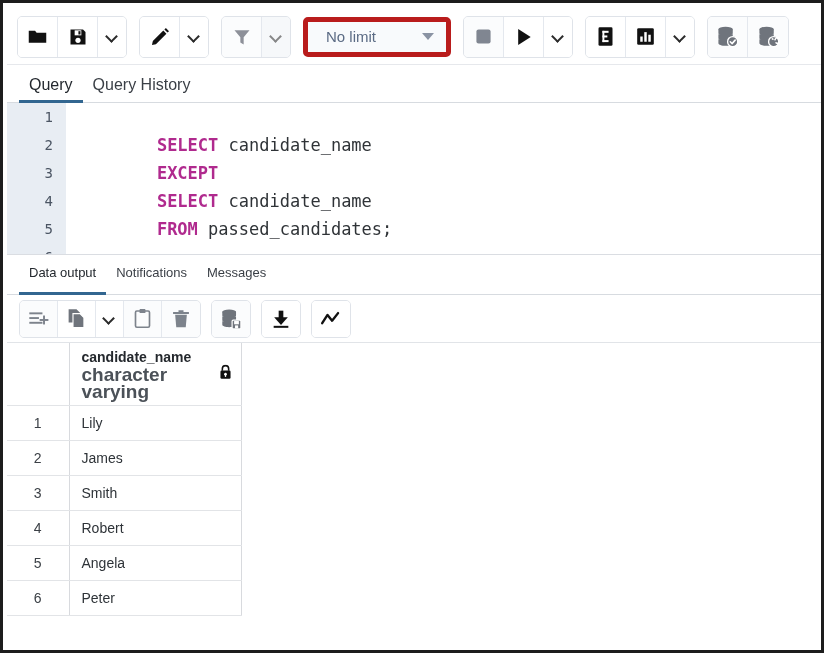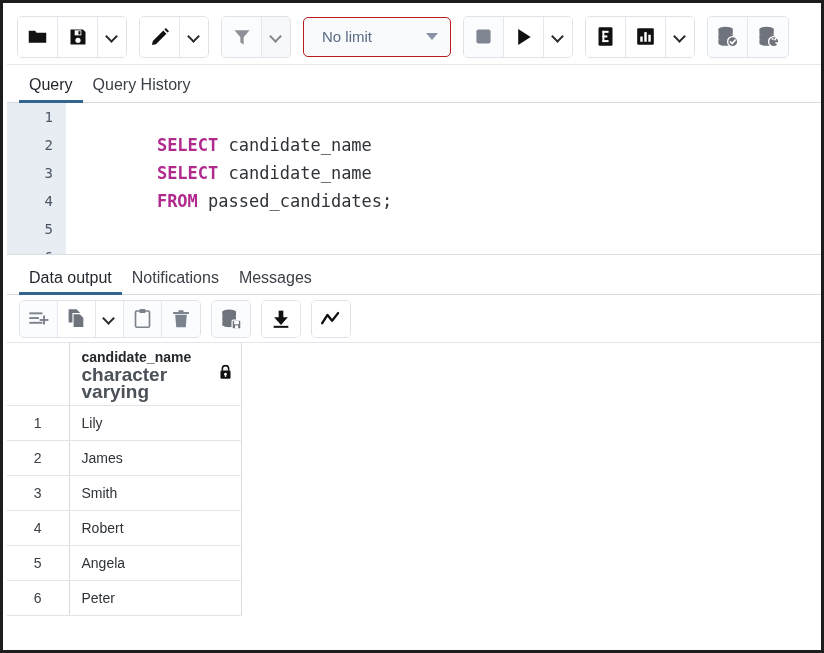--- a/index.html
+++ b/index.html
@@ -81,21 +81,21 @@
     left: 0; top: 1px;
     width: 7px; height: 7px;
     border-right: 2px solid #2b2b2b;
     border-bottom: 2px solid #2b2b2b;
     transform: rotate(45deg);
   }
 
   .limit-select {
     height: 40px;
     min-width: 148px;
-    border: 1px solid #b91c1c;
+    border: 5px solid #b91c1c;
     border-radius: 5px;
     background: #f8fafc;
     display: flex;
     align-items: center;
     justify-content: space-between;
     padding: 0 12px 0 18px;
     box-sizing: border-box;
     color: #5b6b84;
     font-size: 15px;
     cursor: pointer;
@@ -179,21 +179,21 @@
   .outtabs {
     position: relative;
     height: 40px;
     background: #ffffff;
     display: flex;
     align-items: flex-end;
     padding-left: 12px;
     box-sizing: border-box;
     border-bottom: 1px solid #d7dbe0;
   }
-  .outtabs .tab { font-size: 16px; padding-bottom: 7px; }
+  .outtabs .tab { font-size: 13px; padding-bottom: 14px; }
 
   
   .otoolbar {
     position: relative;
     height: 48px;
     box-sizing: border-box;
     padding: 6px 6px 6px 12px;
     background: #ffffff;
     display: flex;
     align-items: center;
@@ -404,20 +404,23 @@
       <div class="lnum">1</div>
       <div class="lnum">2</div>
       <div class="lnum">3</div>
       <div class="lnum">4</div>
       <div class="lnum">5</div>
       <div class="lnum">6</div>
     </div>
     <div class="code-area">
       <div class="cline">
         <span class="kw">SELECT</span><span class="ident"> candidate_name</span>
+      </div>
+      <div class="cline">
+        <span class="kw">EXCEPT</span>
       </div>
       <div class="cline">
         <span class="kw">SELECT</span><span class="ident"> candidate_name</span>
       </div>
       <div class="cline">
         <span class="kw">FROM</span><span class="ident"> passed_candidates</span><span class="punc">;</span>
       </div>
       <div class="cline"></div>
     </div>
   </div>

